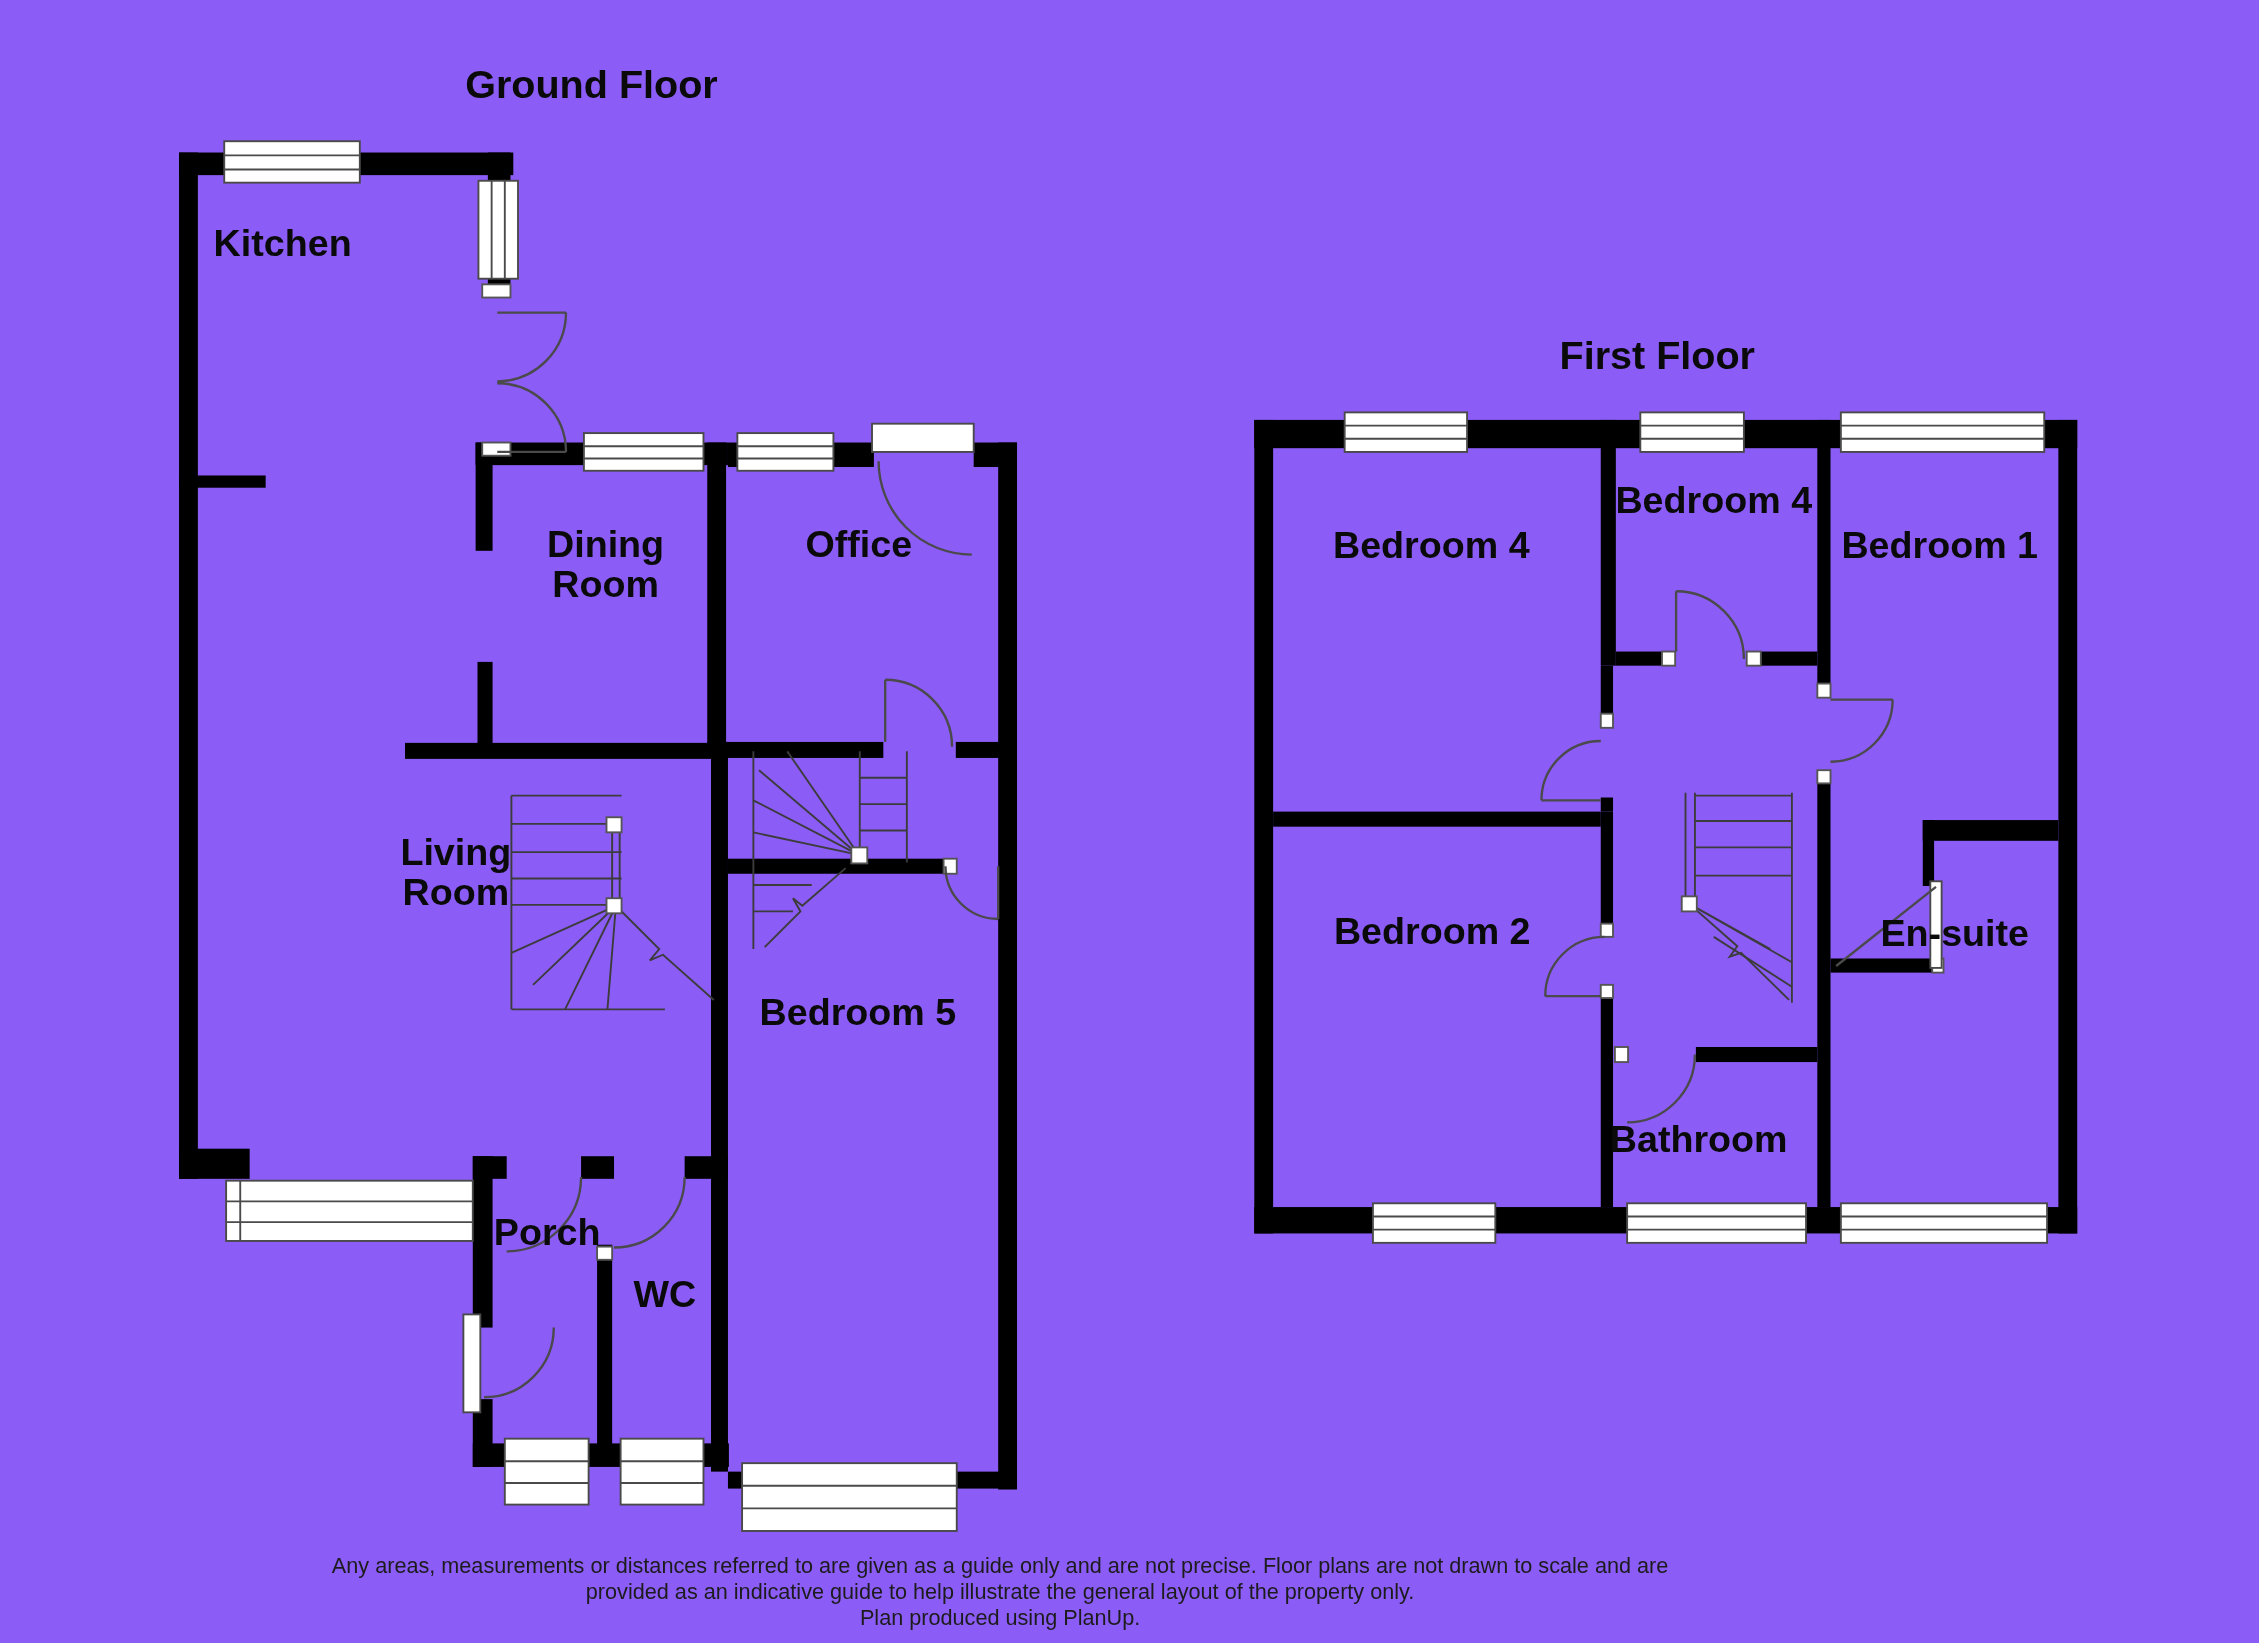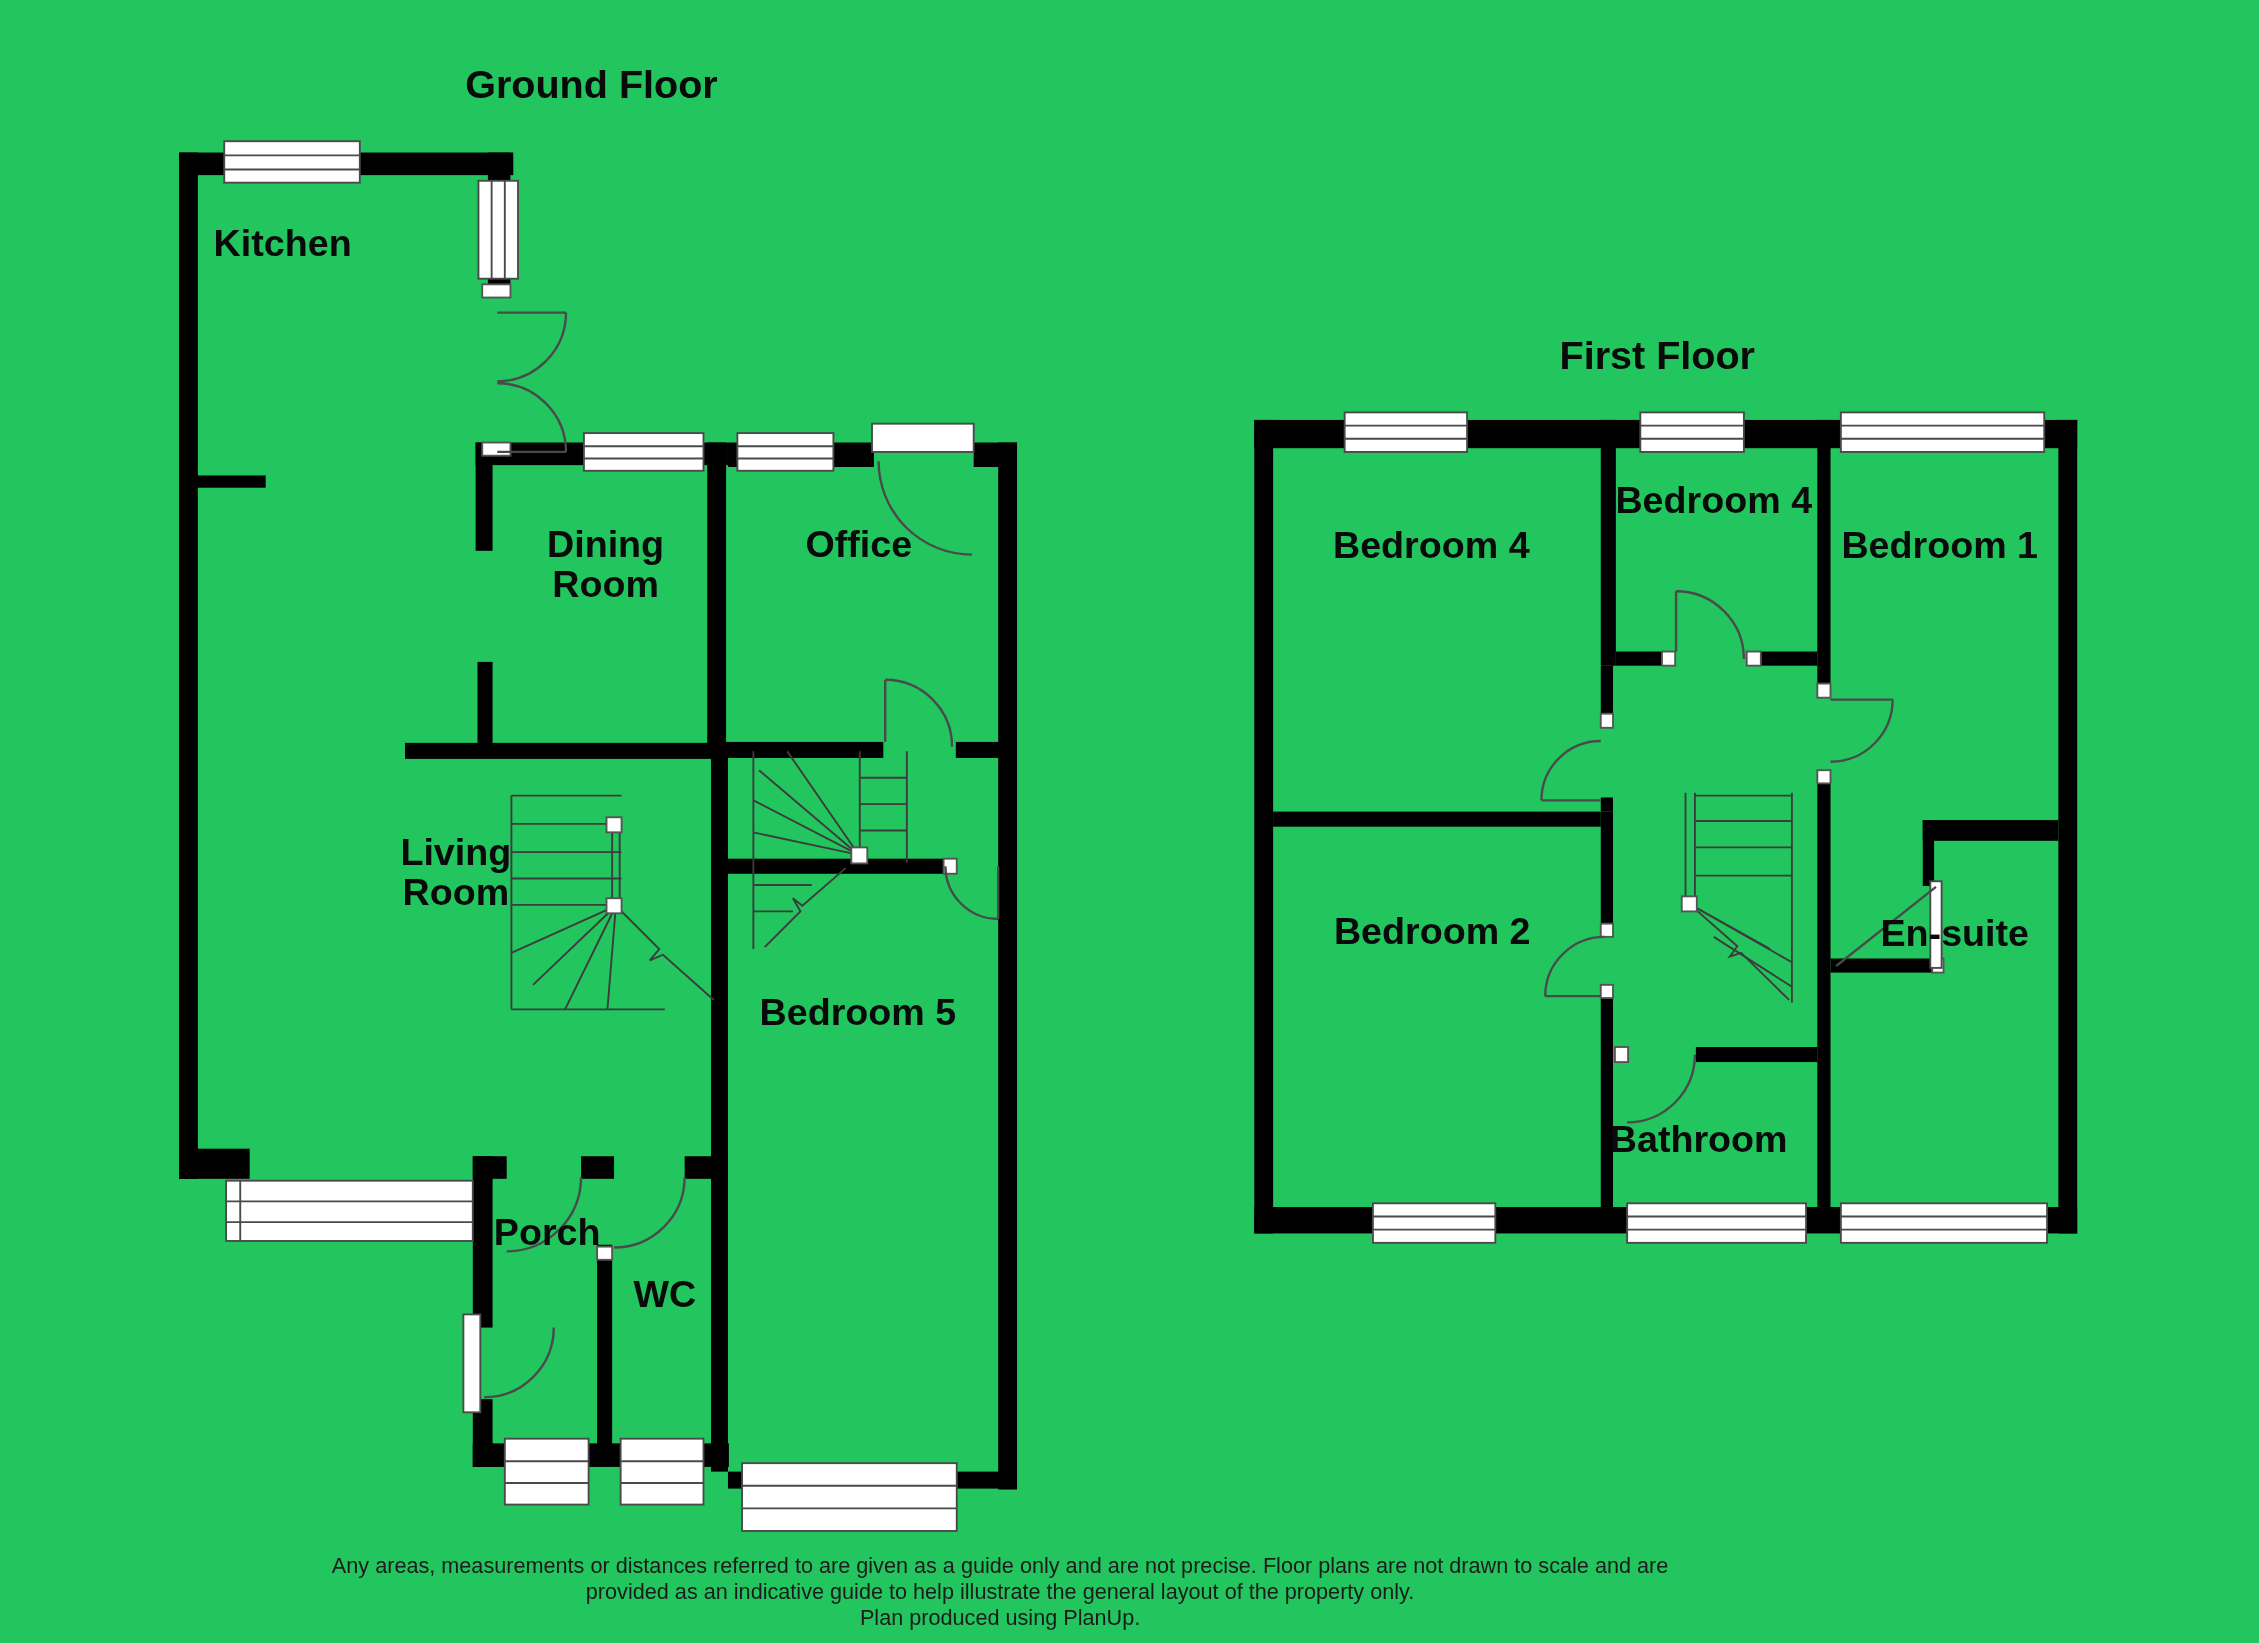--- a/index.html
+++ b/index.html
@@ -1,17 +1,17 @@
 <!DOCTYPE html>
 <html style="font-size:15px"><head>
 <meta charset="utf-8">
 <style>
   html,body{margin:0;padding:0;background:#fff;}
   #canvas{
-    position:relative;width:2260px;height:1643px;background:#22c55e;
+    position:relative;width:2260px;height:1643px;background:#8b5cf6;
     font-family:"Liberation Sans", sans-serif;overflow:hidden;
   }
   svg{position:absolute;left:0;top:0;}
   .wall{fill:#000000;stroke:none;}
   .win{fill:#ffffff;stroke:#4a4a4a;stroke-width:2;}
   .winline{fill:none;stroke:#4a4a4a;stroke-width:2;}
   .door{fill:none;stroke:#4a4a4a;stroke-width:2.5;}
   .leaf{fill:#ffffff;stroke:#4a4a4a;stroke-width:2;}
   .jamb{fill:#ffffff;stroke:#555555;stroke-width:2;}
   .stair{fill:none;stroke:#3c3c3c;stroke-width:2;}

